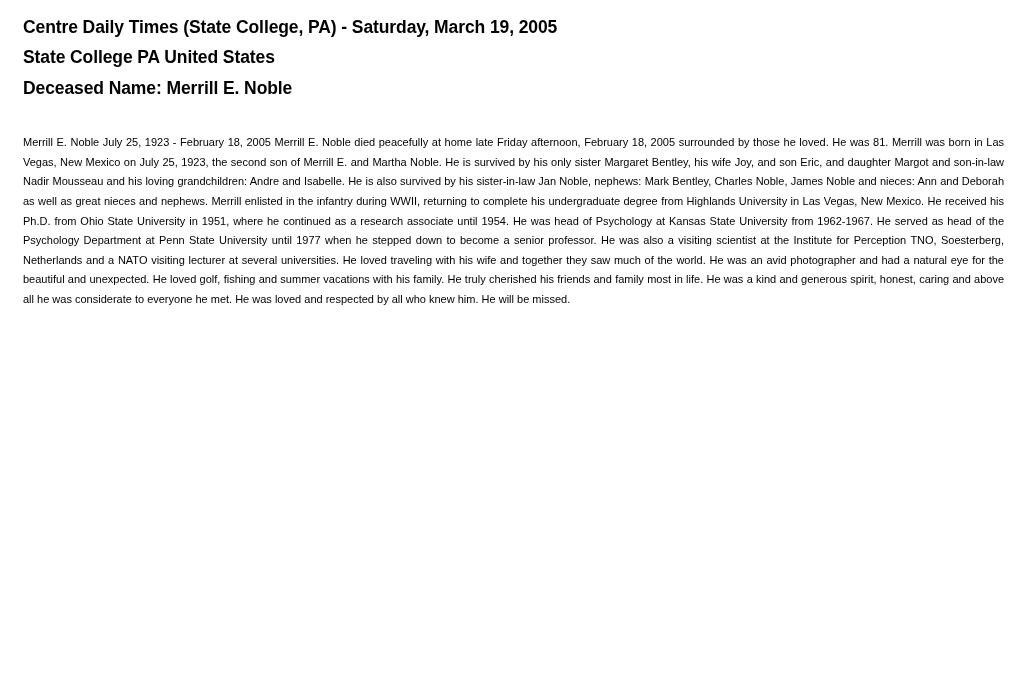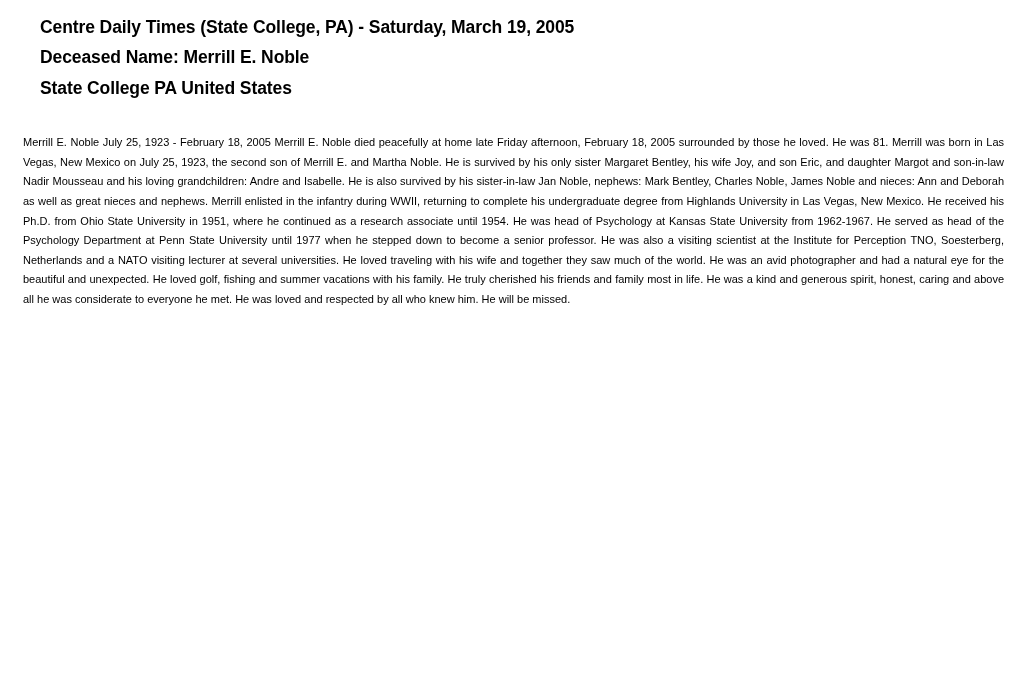--- a/index.html
+++ b/index.html
@@ -24,42 +24,41 @@
   .header-block {
     margin: 0;
   }
   .header-line {
     font-size: 17.5px;
     font-weight: bold;
     line-height: 1.74;
     letter-spacing: -0.1px;
     color: #000000;
     white-space: nowrap;
-    margin-left: 17px;
   }
   .body-block {
     margin-top: 30px;
   }
   .body-text {
     font-size: 11px;
     line-height: 1.78;
     text-align: justify;
     text-justify: inter-word;
     color: #000000;
     hyphens: none;
   }
 </style>
 </head>
 <body>
 
 <div class="page">
 
   <div class="header-block">
     <div class="header-line">Centre Daily Times (State College, PA) - Saturday, March 19, 2005</div>
+    <div class="header-line">State College PA United States</div>
     <div class="header-line">Deceased Name: Merrill E. Noble</div>
-    <div class="header-line">State College PA United States</div>
   </div>
 
   <div class="body-block">
     <p class="body-text">Merrill E. Noble July 25, 1923 - February 18, 2005 Merrill E. Noble died peacefully at home late Friday afternoon, February 18, 2005 surrounded by those he loved. He was 81. Merrill was born in Las Vegas, New Mexico on July 25, 1923, the second son of Merrill E. and Martha Noble. He is survived by his only sister Margaret Bentley, his wife Joy, and son Eric, and daughter Margot and son-in-law Nadir Mousseau and his loving grandchildren: Andre and Isabelle. He is also survived by his sister-in-law Jan Noble, nephews: Mark Bentley, Charles Noble, James Noble and nieces: Ann and Deborah as well as great nieces and nephews. Merrill enlisted in the infantry during WWII, returning to complete his undergraduate degree from Highlands University in Las Vegas, New Mexico. He received his Ph.D. from Ohio State University in 1951, where he continued as a research associate until 1954. He was head of Psychology at Kansas State University from 1962-1967. He served as head of the Psychology Department at Penn State University until 1977 when he stepped down to become a senior professor. He was also a visiting scientist at the Institute for Perception TNO, Soesterberg, Netherlands and a NATO visiting lecturer at several universities. He loved traveling with his wife and together they saw much of the world. He was an avid photographer and had a natural eye for the beautiful and unexpected. He loved golf, fishing and summer vacations with his family. He truly cherished his friends and family most in life. He was a kind and generous spirit, honest, caring and above all he was considerate to everyone he met. He was loved and respected by all who knew him. He will be missed.</p>
   </div>
 
 </div>
 
 </body></html>

